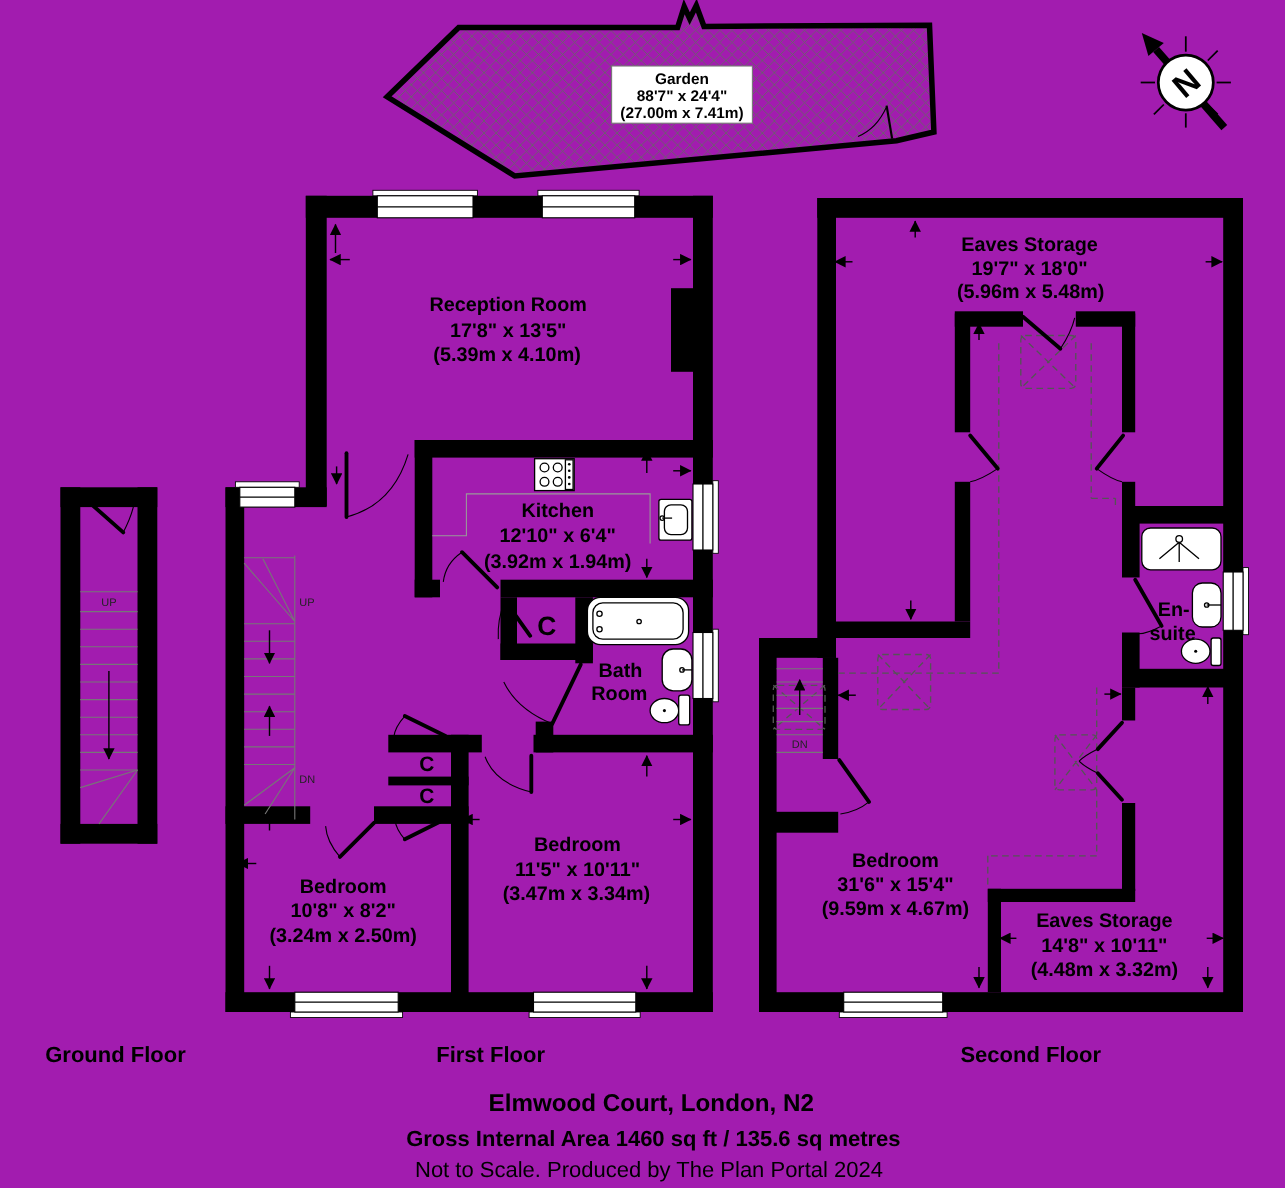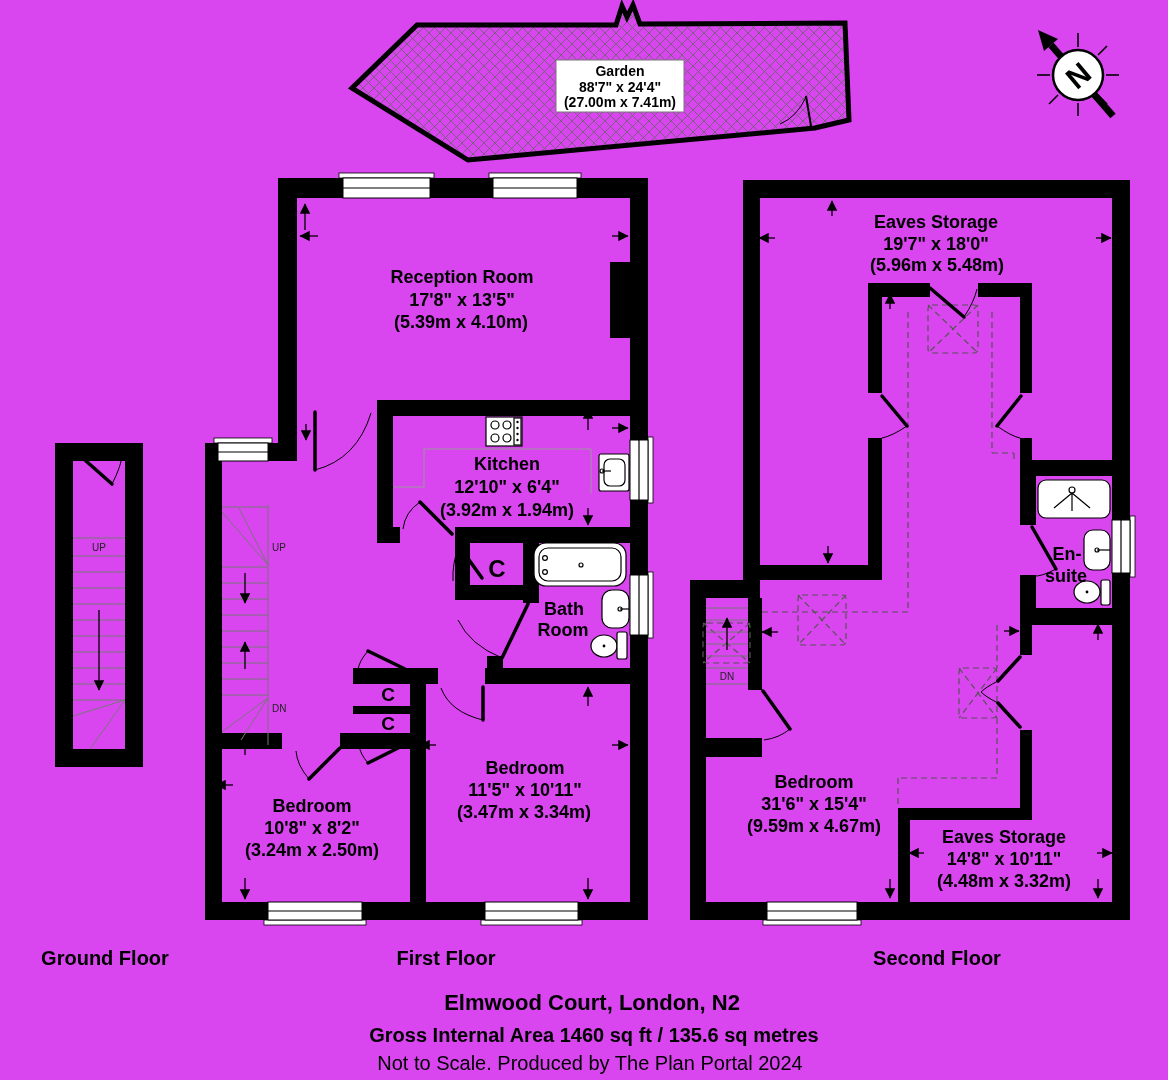--- a/index.html
+++ b/index.html
@@ -1,16 +1,16 @@
 <!DOCTYPE html>
 <html><head>
 <meta charset="utf-8">
 <style>
   html,body{margin:0;padding:0;background:#fff;}
-  .stage{position:relative;width:1168px;height:1080px;background:#d946ef;overflow:hidden;
+  .stage{position:relative;width:1168px;height:1080px;background:#a21caf;overflow:hidden;
          font-family:"Liberation Sans",sans-serif;}
   svg{display:block;}
   .wall{fill:#000;stroke:none;}
   .thin{stroke:#000;stroke-width:1.2;fill:none;}
   .fix{stroke:#000;stroke-width:1.2;fill:#fff;}
   .stair{stroke:#777;stroke-width:1;fill:none;}
   .leaf{stroke:#000;stroke-width:3.5;fill:none;stroke-linecap:round;}
   .arc{stroke:#000;stroke-width:1;fill:none;}
   .dash{stroke:#555;stroke-width:1.2;fill:none;stroke-dasharray:6 4;}
   .dim{stroke:#000;stroke-width:1.3;fill:none;}

